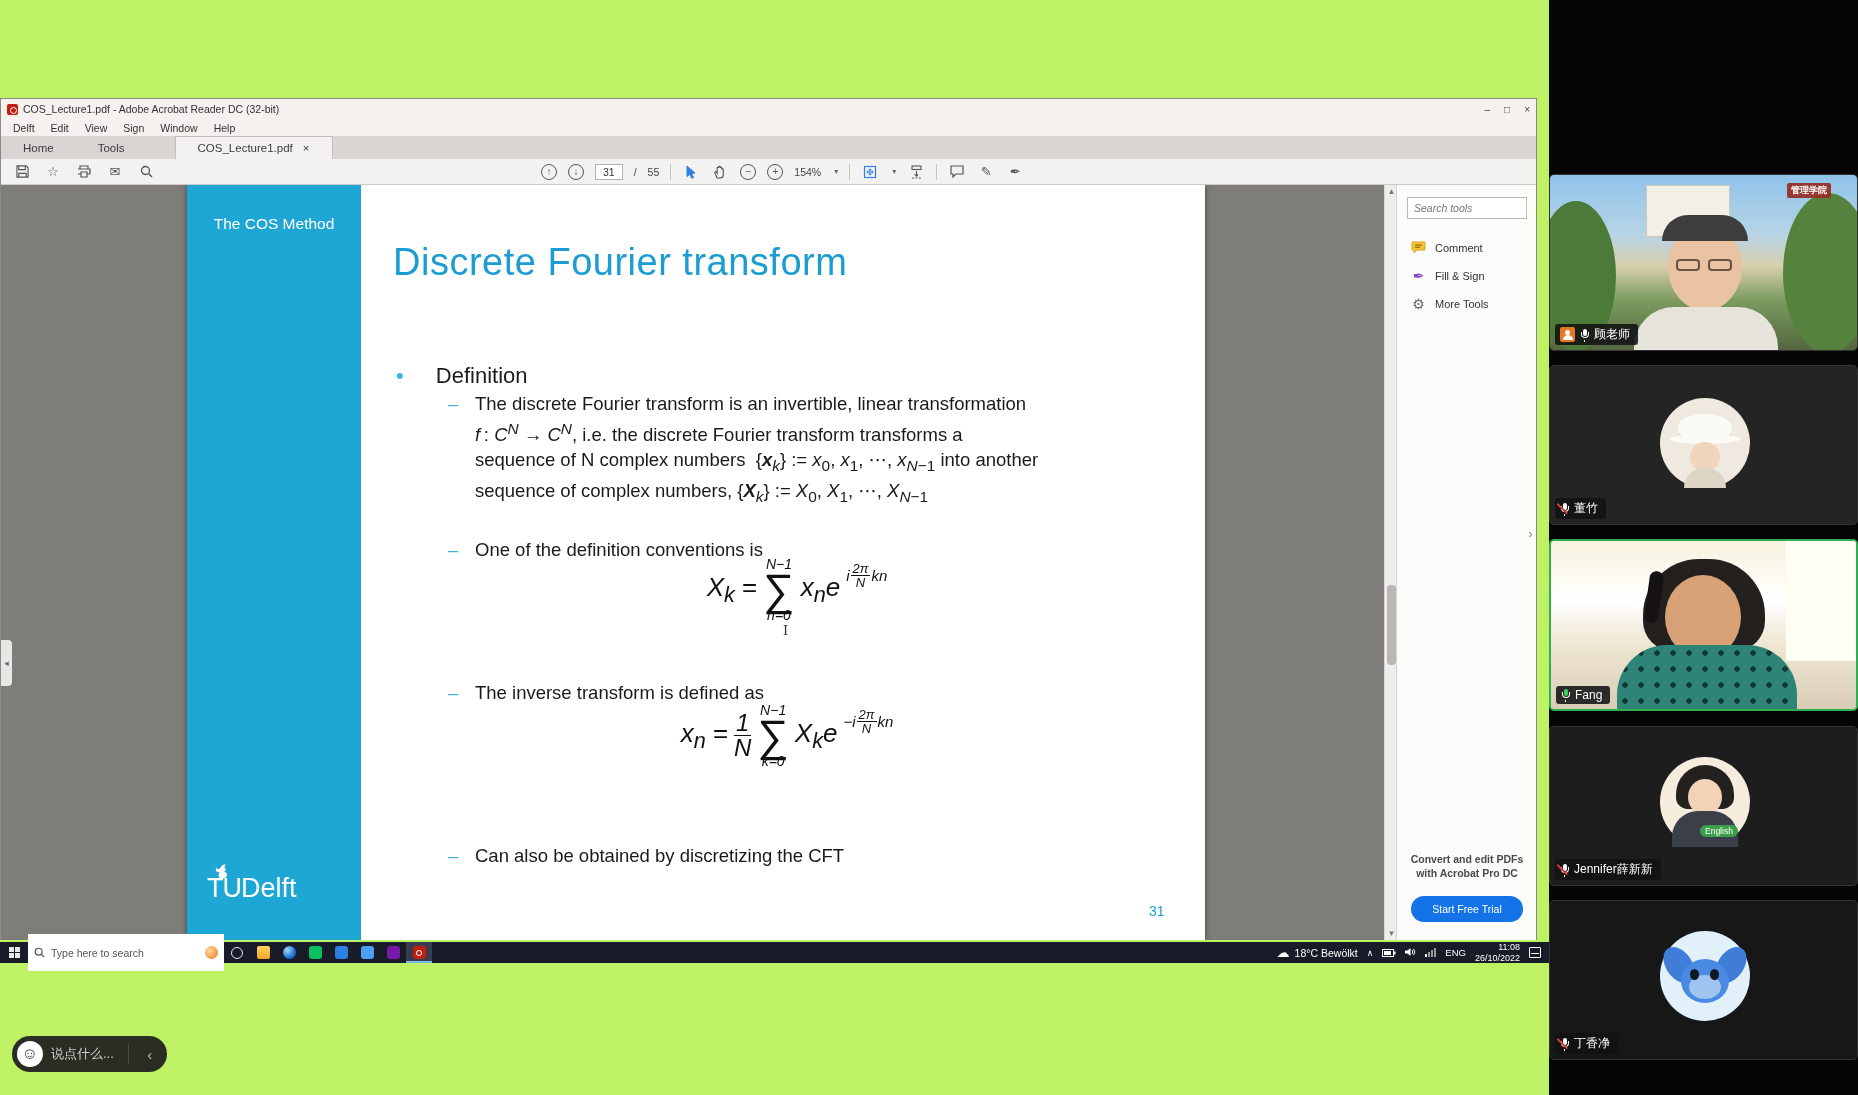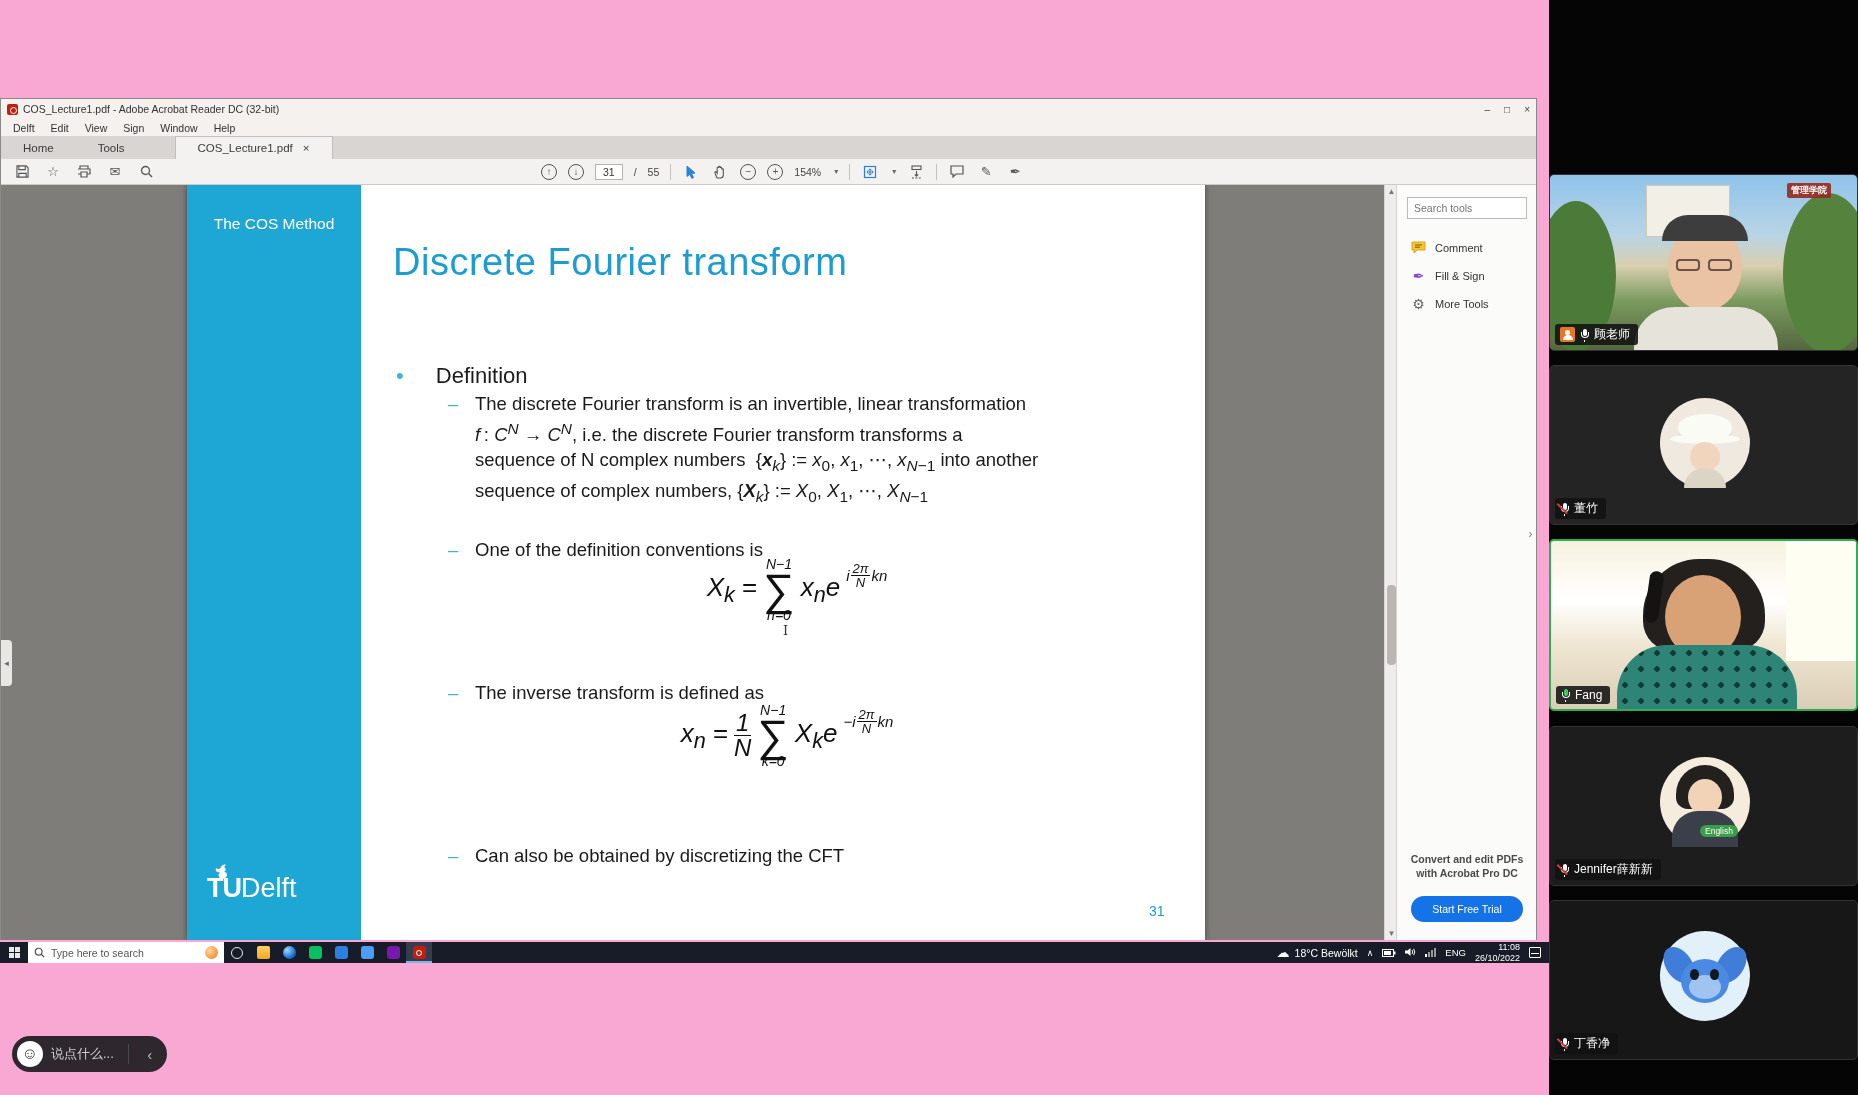--- a/index.html
+++ b/index.html
@@ -1,17 +1,17 @@
 <!DOCTYPE html>
 <html><head>
 <meta charset="utf-8">
 <style>
   html,body{margin:0;padding:0;background:#000;}
   *{box-sizing:border-box;font-family:"Liberation Sans","DejaVu Sans",sans-serif;}
-  #desktop{position:relative;width:1858px;height:1095px;background:#f9a8d4;overflow:hidden;}
+  #desktop{position:relative;width:1858px;height:1095px;background:#bef264;overflow:hidden;}
   .abs{position:absolute;}
 
   
   .win{left:0;top:98px;width:1537px;height:842px;background:#f0eeeb;border:1px solid #8a8a8a;}
   .titlebar{left:0;top:0;width:100%;height:20px;background:#f4f1ef;display:flex;align-items:center;padding:0 6px;font-size:10.5px;color:#333;}
   .pdficon{width:11px;height:11px;background:#c11e0f;border-radius:2px;margin-right:5px;position:relative;}
   .pdficon::after{content:"";position:absolute;left:3px;top:3px;width:5px;height:5px;border:1.5px solid #fff;border-radius:50%;}
   .winbtns{margin-left:auto;display:flex;gap:14px;color:#444;font-size:10px;}
   .winbtns span{cursor:default;}
   .menubar{left:0;top:20px;width:100%;height:17px;background:#f4f1ef;display:flex;align-items:center;padding-left:4px;font-size:10.5px;color:#333;}
@@ -47,33 +47,33 @@
   .sumblk .lim{font-size:14px;font-style:italic;}
   .sigma{font-size:44px;line-height:.85;}
   .fracblk{display:inline-flex;flex-direction:column;align-items:center;line-height:1;font-style:italic;}
   .fracblk .num{border-bottom:1.5px solid #111;padding:0 2px;}
   .expblk{display:inline-flex;align-items:center;position:relative;top:-14px;font-size:15px;font-style:italic;line-height:1;}
   .expblk .fracblk{font-size:13px;margin:0 1px;}
   .cursorI{font-size:13px;color:#333;font-family:"DejaVu Serif",serif;}
 
   
   .logo{left:20px;top:688px;color:#fff;font-size:27px;display:flex;align-items:flex-end;}
-  .logo b{font-weight:700;letter-spacing:-1px;}
+  .logo b{font-weight:400;letter-spacing:-1px;}
   .flame{position:absolute;left:2px;top:-17px;}
 
   
   .scrollbar{right:0;top:0;width:13px;height:100%;background:#efedeb;border-left:1px solid #d8d5d2;}
   .sthumb{left:2px;top:400px;width:9px;height:80px;background:#b9b6b3;border-radius:4px;}
   .sarr{width:13px;text-align:center;font-size:8px;color:#777;}
   .navtab{left:0;top:455px;width:11px;height:46px;background:#e9e7e4;border-radius:0 4px 4px 0;display:flex;align-items:center;justify-content:center;font-size:9px;color:#666;}
   .paneltab{right:0;top:415px;width:11px;height:40px;display:flex;align-items:center;justify-content:center;font-size:12px;color:#888;}
 
   
   .toolspanel{right:0;top:86px;width:140px;height:755px;background:#fbfbfa;border-left:1px solid #d6d3d0;}
-  .searchtools{left:10px;top:12px;width:120px;height:22px;border:1px solid #bbb;background:#fff;font-size:10.5px;color:#888;padding:0 6px;}
+  .searchtools{left:10px;top:12px;width:120px;height:22px;border:1px solid #bbb;background:#fff;font-size:10.5px;color:#888;padding:0 6px;font-style:italic;}
   .tool-item{left:14px;display:flex;align-items:center;gap:9px;font-size:11px;color:#333;}
   .ticon{width:15px;height:15px;display:inline-flex;align-items:center;justify-content:center;}
   .promo{left:0;bottom:60px;width:140px;text-align:center;font-size:10.5px;font-weight:bold;color:#4a4a4a;line-height:1.35;}
   .trialbtn{left:14px;bottom:18px;width:112px;height:26px;background:#1473e6;border-radius:13px;color:#fff;font-size:10.5px;display:flex;align-items:center;justify-content:center;}
 
   
   .vpanel{left:1549px;top:0;width:309px;height:1095px;background:#050505;}
   .tile{left:0;width:309px;background:#000;border:1px solid #333;border-radius:5px;overflow:hidden;}
   .nametag{position:absolute;left:5px;bottom:5px;background:rgba(18,18,18,.88);border-radius:3px;padding:2px 8px 2px 5px;display:flex;align-items:center;gap:5px;color:#fff;font-size:12px;z-index:5;}
   .mic{position:relative;width:9px;height:12px;display:inline-block;}
@@ -85,21 +85,21 @@
   .hostbadge{width:15px;height:15px;background:#e87722;border-radius:2px;position:relative;}
   .hostbadge::before{content:"";position:absolute;left:5px;top:2.5px;width:5px;height:5px;background:#fff;border-radius:50%;}
   .hostbadge::after{content:"";position:absolute;left:2.5px;top:8px;width:10px;height:5px;background:#fff;border-radius:5px 5px 0 0;}
   .avcircle{position:absolute;border-radius:50%;}
 
   
   .taskbar{left:0;top:942px;width:1549px;height:21px;background:#171c28;display:flex;align-items:center;}
   .startbtn{width:28px;height:21px;display:flex;align-items:center;justify-content:center;}
   .winlogo{width:11px;height:11px;display:grid;grid-template-columns:5px 5px;grid-template-rows:5px 5px;gap:1px;}
   .winlogo i{background:#e8e8e8;}
-  .tsearch{width:196px;height:21px;background:#fff;display:flex;align-items:center;gap:6px;padding:0 6px;font-size:10.5px;color:#555;}
+  .tsearch{width:196px;height:37px;background:#fff;display:flex;align-items:center;gap:6px;padding:0 6px;font-size:10.5px;color:#555;}
   .appicon{width:26px;height:21px;display:flex;align-items:center;justify-content:center;}
   .appicon.active{background:#353c4e;box-shadow:inset 0 -2px 0 #76b9ed;}
   .sq{width:13px;height:13px;border-radius:3px;}
   .tray{margin-left:auto;display:flex;align-items:center;gap:9px;padding-right:8px;color:#fff;font-size:10.5px;}
   .trayclock{text-align:right;font-size:9px;line-height:1.15;}
   .notif{width:12px;height:11px;border:1px solid #fff;border-radius:1px;position:relative;}
   .notif::after{content:"";position:absolute;left:1px;top:5px;width:8px;height:1px;background:#fff;}
 
   
   .chatpill{left:12px;top:1036px;height:36px;background:rgba(28,28,30,.92);border-radius:18px;display:flex;align-items:center;padding:0 4px 0 5px;gap:8px;}

